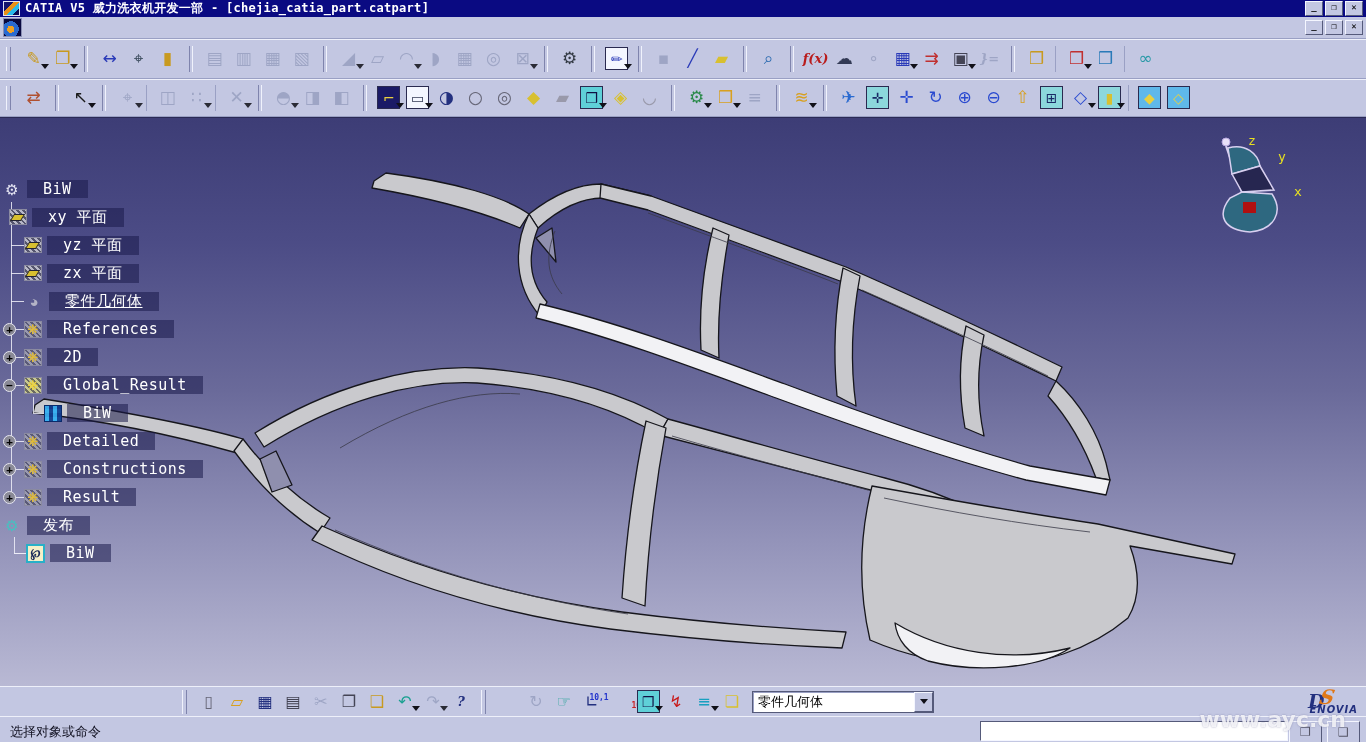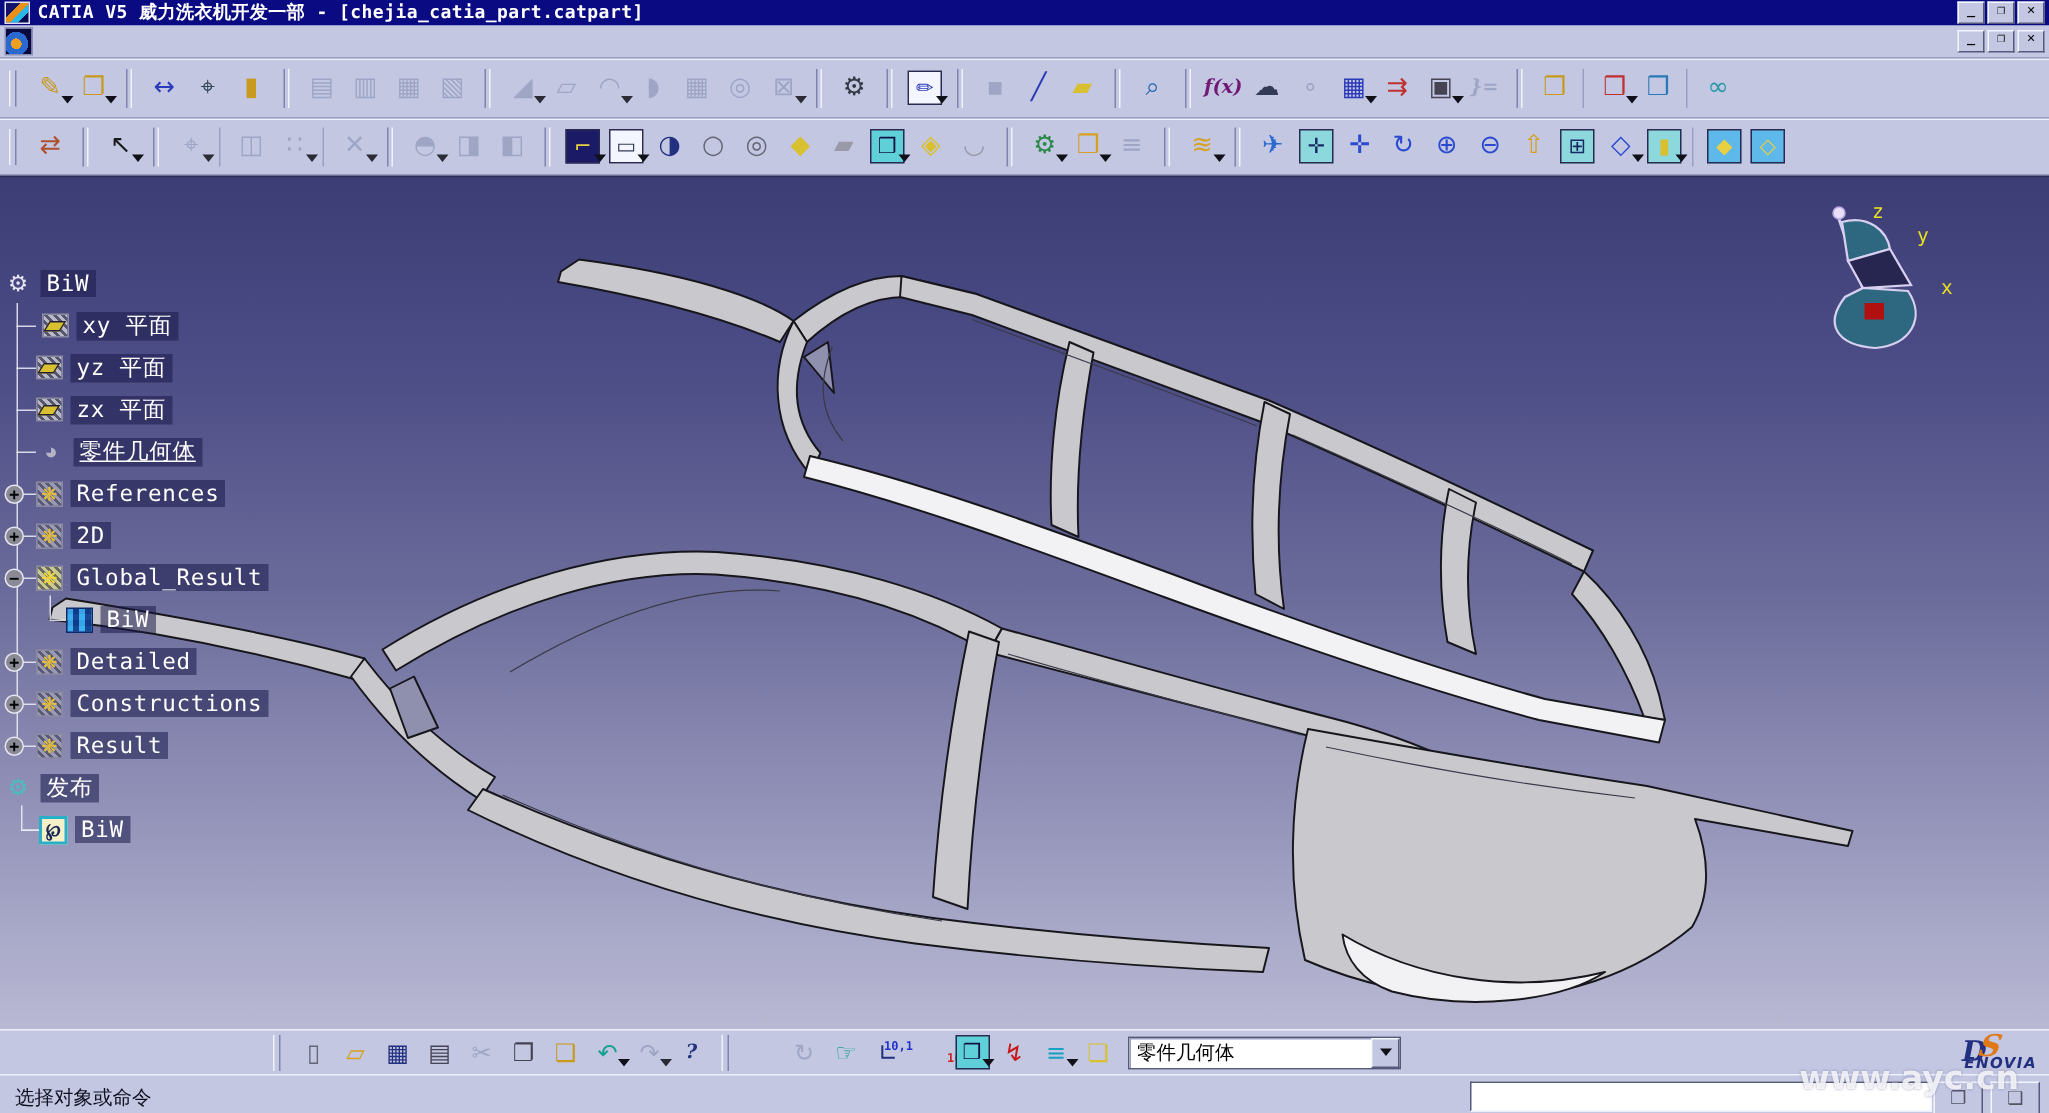--- a/index.html
+++ b/index.html
@@ -50,21 +50,21 @@
       background:linear-gradient(180deg,#3d3d76 0%,#4c4c86 22%,#6a6a9a 48%,#9494ba 75%,#b9b9d4 100%);}
   .model-svg{position:absolute;left:0;top:0;}
   .compass-svg{position:absolute;right:40px;top:14px;}
 
   
   .tree{position:absolute;left:0;top:60px;width:260px;height:460px;}
   .trow{position:absolute;height:22px;display:flex;align-items:center;cursor:default;}
   .ticon{width:20px;height:18px;margin-right:5px;display:flex;align-items:center;justify-content:center;
          font-size:15px;line-height:1;flex:none;}
   .tlabel{font:15px "DejaVu Sans Mono","Liberation Mono",monospace;color:#fff;
-          background:rgba(26,26,74,.55);padding:0 4px;white-space:nowrap;letter-spacing:.5px;text-align:right;}
+          background:rgba(26,26,74,.55);padding:0 16px;white-space:nowrap;letter-spacing:.5px;text-align:right;}
   .tlabel.ul{text-decoration:underline;}
   .tline{position:absolute;background:rgba(238,238,248,.85);}
   .texp{position:absolute;width:13px;height:13px;border-radius:50%;background:#8a8a96;
         border:1px solid #e6e6f0;color:#000;font:bold 11px/11px "DejaVu Sans Mono",monospace;
         text-align:center;cursor:default;box-sizing:border-box;}
   .i-part{color:#e4e4f2;}
   .i-plane{background:repeating-linear-gradient(45deg,#b8b8c8 0 2px,#55556e 2px 4px);border:1px solid #8a8aa0;width:16px;height:14px;position:relative;}
   .i-plane i{position:absolute;left:2px;top:4px;width:9px;height:5px;background:#d8c030;transform:skewX(-32deg);border:1px solid #223;}
   .i-partbody{color:#b4b4c6;}
   .i-geoset{background:repeating-linear-gradient(45deg,#9a9ab0 0 2px,#5a5a78 2px 4px);border:1px solid #8a8aa0;color:#e8c030;font-size:13px;width:16px;height:15px;display:flex;align-items:center;justify-content:center;}
@@ -200,21 +200,21 @@
     </div>
     <div class="ic">
       <span style="color: rgb(216, 192, 48);">▰</span>
     </div>
     <div class="sep"></div>
     <div class="ic">
       <span style="color: rgb(42, 106, 176);">⌕</span>
     </div>
     <div class="sep"></div>
     <div class="ic">
-      <span class="t" style="color: #701a75;">f(x)</span>
+      <span class="t" style="color: #b91c1c;">f(x)</span>
     </div>
     <div class="ic">
       <span style="color: rgb(51, 58, 85);">☁</span>
     </div>
     <div class="ic gray">
       <span>∘</span>
     </div>
     <div class="ic">
       <span style="color: rgb(42, 58, 184);">▦</span>
       <span class="dd"></span>
@@ -420,21 +420,21 @@
       <div class="tline" style="left: 11px; top: 24px; width: 1px; height: 297px;"></div>
       <div class="tline" style="left: 33px; top: 219px; width: 1px; height: 16px;"></div>
       <div class="tline" style="left: 33px; top: 235px; width: 11px; height: 1px;"></div>
       <div class="tline" style="left: 14px; top: 359px; width: 1px; height: 16px;"></div>
       <div class="tline" style="left: 14px; top: 375px; width: 12px; height: 1px;"></div>
       <div class="trow" style="left: 2px; top: 0px;">
         <span class="ticon i-part">⚙</span>
         <span class="tlabel">BiW</span>
       </div>
       <div class="tline" style="left: 11px; top: 39px; width: 13px; height: 1px;"></div>
-      <div class="trow" style="left: 28px; top: 28px;">
+      <div class="trow" style="left: 9px; top: 28px;">
         <span class="ticon i-plane">
           <i></i>
         </span>
         <span class="tlabel">xy 平面</span>
       </div>
       <div class="tline" style="left: 11px; top: 67px; width: 13px; height: 1px;"></div>
       <div class="trow" style="left: 24px; top: 56px;">
         <span class="ticon i-plane">
           <i></i>
         </span>

